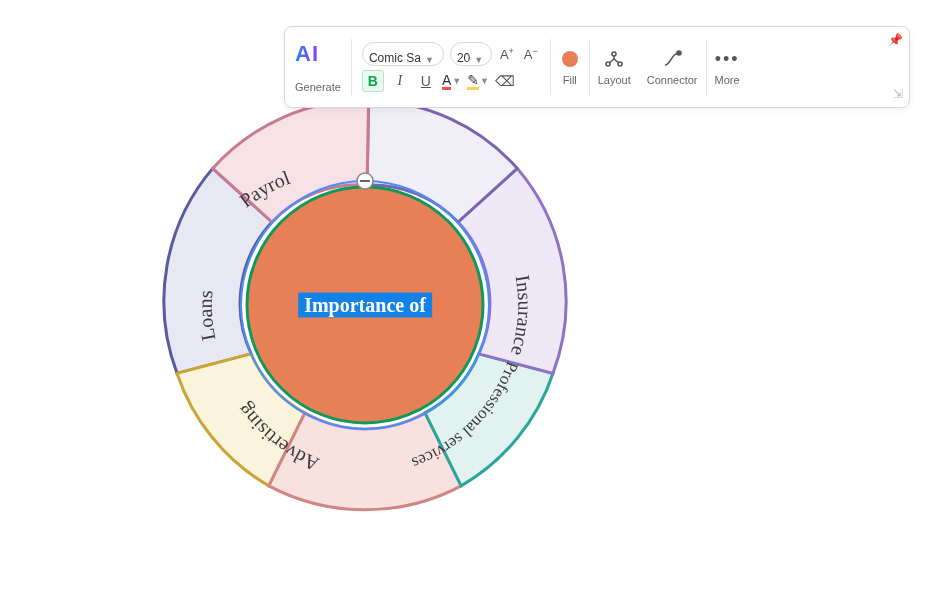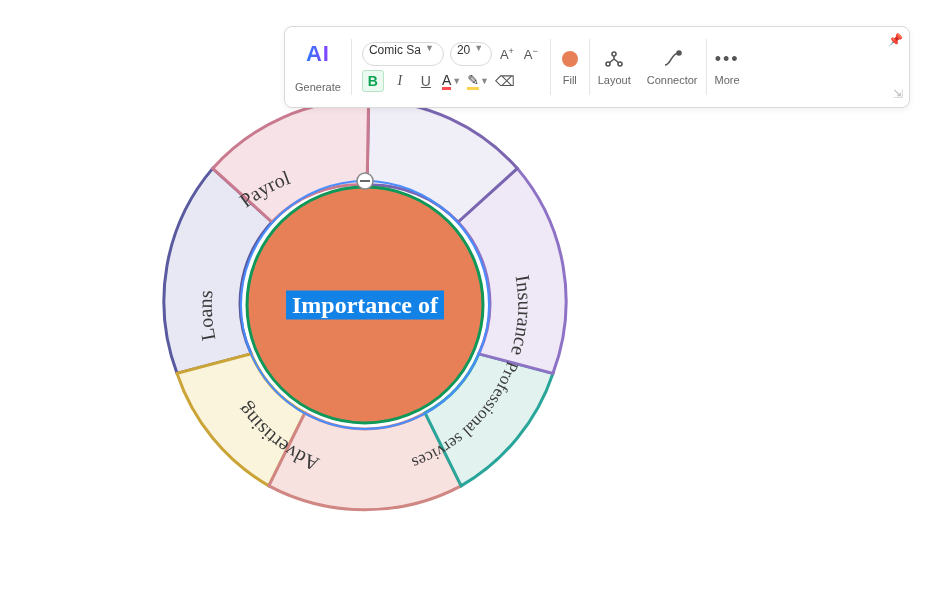--- a/index.html
+++ b/index.html
@@ -1,49 +1,49 @@
 <!DOCTYPE html>
 <html><head>
 <meta charset="utf-8">
 <style>
 html,body{margin:0;padding:0;width:931px;height:608px;background:#fff;font-family:"Comic Sans MS","Segoe UI",sans-serif;overflow:hidden;position:relative}
 .canvas{position:absolute;inset:0}
 
 
 .toolbar{position:absolute;left:284px;top:26px;width:624px;height:80px;background:#fff;border:1px solid #d9d9d9;border-radius:8px;display:flex;align-items:stretch;font-family:"Segoe UI",Arial,sans-serif;color:#666;font-size:11px;box-shadow:0 2px 6px rgba(0,0,0,.06)}
-.tb-sec{display:flex;flex-direction:column;align-items:center;justify-content:center;padding:0 10px;position:relative}
+.tb-sec{display:flex;flex-direction:column;align-items:flex-start;justify-content:center;padding:0 10px;position:relative}
 .tb-divider{width:1px;background:#e5e5e5;margin:12px 0}
 .tb-ai{font-family:"Segoe UI",sans-serif}
 .tb-ai .ai-glyph{font-size:22px;font-weight:600;background:linear-gradient(90deg,#2e7bff 0%,#8a3cff 100%);-webkit-background-clip:text;background-clip:text;color:transparent;letter-spacing:1px}
 .tb-ai .ai-label{margin-top:14px}
 
 .tb-font{display:flex;flex-direction:column;gap:4px;justify-content:center;padding:0 10px}
 .tb-font-row{display:flex;align-items:center;gap:6px}
-.tb-select{height:22px;border:1px solid #d9d9d9;border-radius:12px;display:flex;align-items:flex-start;padding:0 0 0 6px;font-size:12px;color:#333;background:#fff;cursor:pointer}
+.tb-select{height:22px;border:1px solid #d9d9d9;border-radius:12px;display:flex;align-items:flex-end;padding:0 0 0 6px;font-size:12px;color:#333;background:#fff;cursor:pointer}
 .tb-select .caret{margin-left:4px;font-size:9px;color:#888}
 .tb-sizebtn{font-size:13px;color:#555;cursor:pointer;padding:2px}
 .tb-sizebtn sup{font-size:9px;vertical-align:super}
 .tb-stylebtn{width:20px;height:20px;display:flex;align-items:center;justify-content:center;font-size:14px;color:#555;cursor:pointer;border-radius:3px}
 .tb-stylebtn.bold{color:#0aa34f;border:1px solid #b7e4c7;background:#eafaf0;font-weight:700}
 .tb-stylebtn.italic{font-style:italic;font-family:serif}
 .tb-stylebtn.underline{text-decoration:underline}
 .tb-color{display:flex;align-items:center;gap:1px;cursor:pointer}
 .tb-color .glyph{font-size:14px;color:#333;border-bottom:3px solid var(--bar,#ff4d4d);line-height:14px}
 .tb-color .caret{font-size:9px;color:#888}
 
 .tb-item{display:flex;flex-direction:column;align-items:center;justify-content:center;gap:4px;padding:0 8px;cursor:pointer}
 .tb-item .icn{width:22px;height:22px;display:flex;align-items:center;justify-content:center}
 .tb-more-dots{font-size:18px;letter-spacing:2px;color:#555}
 .tb-pin{position:absolute;right:6px;top:6px;font-size:12px;color:#bbb;cursor:pointer}
 .tb-collapse{position:absolute;right:6px;bottom:6px;font-size:12px;color:#bbb;cursor:pointer}
 
 
 .diagram{position:absolute;left:105px;top:30px;width:520px;height:550px}
 .seg text{font-family:"Comic Sans MS",cursive;font-size:20px;fill:#3a3a3a}
-.center-title{position:absolute;left:50%;top:50%;transform:translate(-50%,-50%);text-align:center;font-family:"Comic Sans MS",cursive;font-size:24px;color:#fff;font-weight:700}
+.center-title{position:absolute;left:50%;top:50%;transform:translate(-50%,-50%);text-align:center;font-family:"Comic Sans MS",cursive;font-size:20px;color:#fff;font-weight:700}
 .center-title span{background:#1382e6;padding:1px 6px;display:inline-block;margin:2px 0}
 </style>
 </head>
 <body>
 
 <div class="canvas">
 
   <div class="diagram">
     <svg viewBox="0 0 520 550" width="520" height="550">
       <defs>

